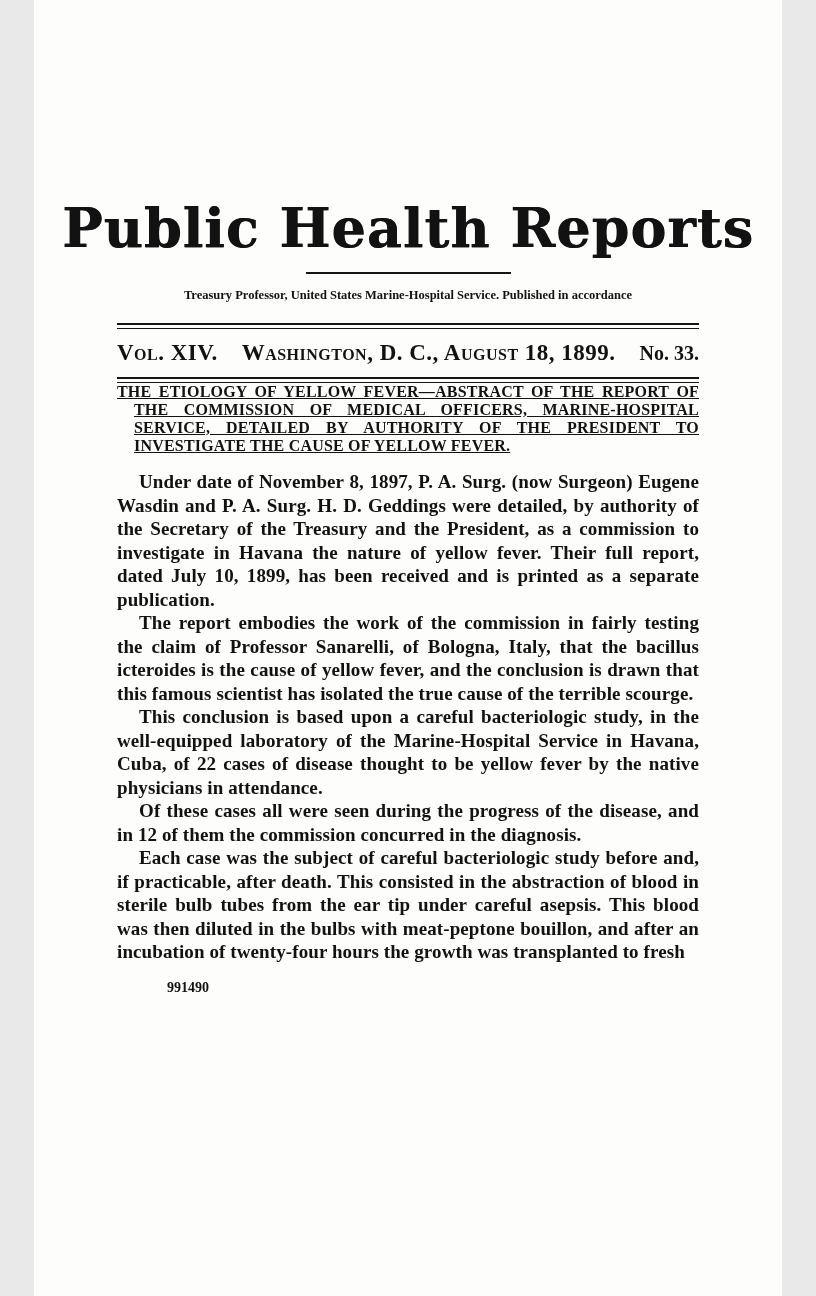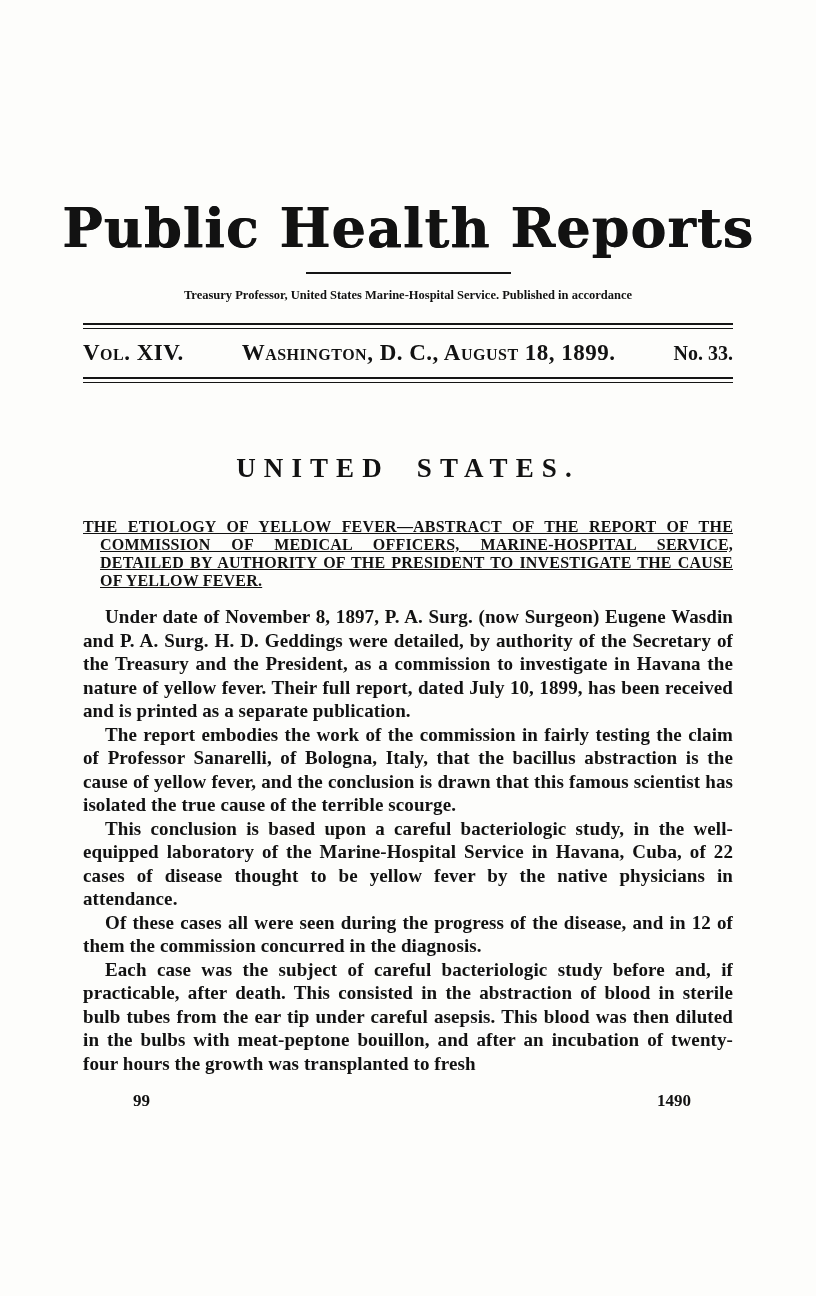--- a/index.html
+++ b/index.html
@@ -2,21 +2,21 @@
 <html><head>
 <meta charset="utf-8">
 <style>
   html, body {
     margin: 0;
     padding: 0;
     background: #e9e9e9;
   }
   .page {
     position: relative;
-    width: 816px;
+    width: 748px;
     height: 1296px;
     margin: 0 auto;
     background: #fdfdfb;
     color: #121212;
     font-family: "Liberation Serif", serif;
     box-sizing: border-box;
     padding-top: 198px;
     overflow: hidden;
   }
   .masthead-title {
@@ -86,23 +86,22 @@
     margin: 0 83px;
     font-size: 19px;
     line-height: 23.5px;
     font-weight: bold;
     text-align: justify;
     text-indent: 22px;
     letter-spacing: 0.1px;
   }
   .page-footer {
     display: flex;
-    justify-content: space-between;
     margin: 16px 83px 16px 83px;
-    font-size: 17px;
+    font-size: 14px;
     font-weight: bold;
   }
   .page-footer .page-num { padding-left: 50px; }
   .page-footer .folio-num { padding-right: 42px; }
 </style>
 </head>
 <body>
 
 <div class="page">
 
@@ -120,26 +119,25 @@
 
   <div class="issue-line">
     <span class="issue-vol">Vol. XIV.</span>
     <span class="issue-place">Washington, D. C., August 18, 1899.</span>
     <span class="issue-num">No. 33.</span>
   </div>
 
   <div class="rule-double"></div>
 
   <main>
-    <h2 class="section-title">UNITED STATES.</h2>
 
     <p class="article-heading">THE ETIOLOGY OF YELLOW FEVER—ABSTRACT OF THE REPORT OF THE COMMISSION OF MEDICAL OFFICERS, MARINE-HOSPITAL SERVICE, DETAILED BY AUTHORITY OF THE PRESIDENT TO INVESTIGATE THE CAUSE OF YELLOW FEVER.</p>
 
     <p class="para">Under date of November 8, 1897, P. A. Surg. (now Surgeon) Eugene Wasdin and P. A. Surg. H. D. Geddings were detailed, by authority of the Secretary of the Treasury and the President, as a commission to investigate in Havana the nature of yellow fever.  Their full report, dated July 10, 1899, has been received and is printed as a separate publication.</p>
-    <p class="para">The report embodies the work of the commission in fairly testing the claim of Professor Sanarelli, of Bologna, Italy, that the bacillus abstraction is the cause of yellow fever, and the conclusion is drawn that this famous scientist has isolated the true cause of the terrible scourge.</p>
+    <p class="para">The report embodies the work of the commission in fairly testing the claim of Professor Sanarelli, of Bologna, Italy, that the bacillus icteroides is the cause of yellow fever, and the conclusion is drawn that this famous scientist has isolated the true cause of the terrible scourge.</p>
     <p class="para">This conclusion is based upon a careful bacteriologic study, in the well-equipped laboratory of the Marine-Hospital Service in Havana, Cuba, of 22 cases of disease thought to be yellow fever by the native physicians in attendance.</p>
     <p class="para">Of these cases all were seen during the progress of the disease, and in 12 of them the commission concurred in the diagnosis.</p>
     <p class="para">Each case was the subject of careful bacteriologic study before and, if practicable, after death.  This consisted in the abstraction of blood in sterile bulb tubes from the ear tip under careful asepsis.  This blood was then diluted in the bulbs with meat-peptone bouillon, and after an incubation of twenty-four hours the growth was transplanted to fresh</p>
   </main>
 
   <footer class="page-footer">
     <span class="page-num">99</span>
     <span class="folio-num">1490</span>
   </footer>
 

